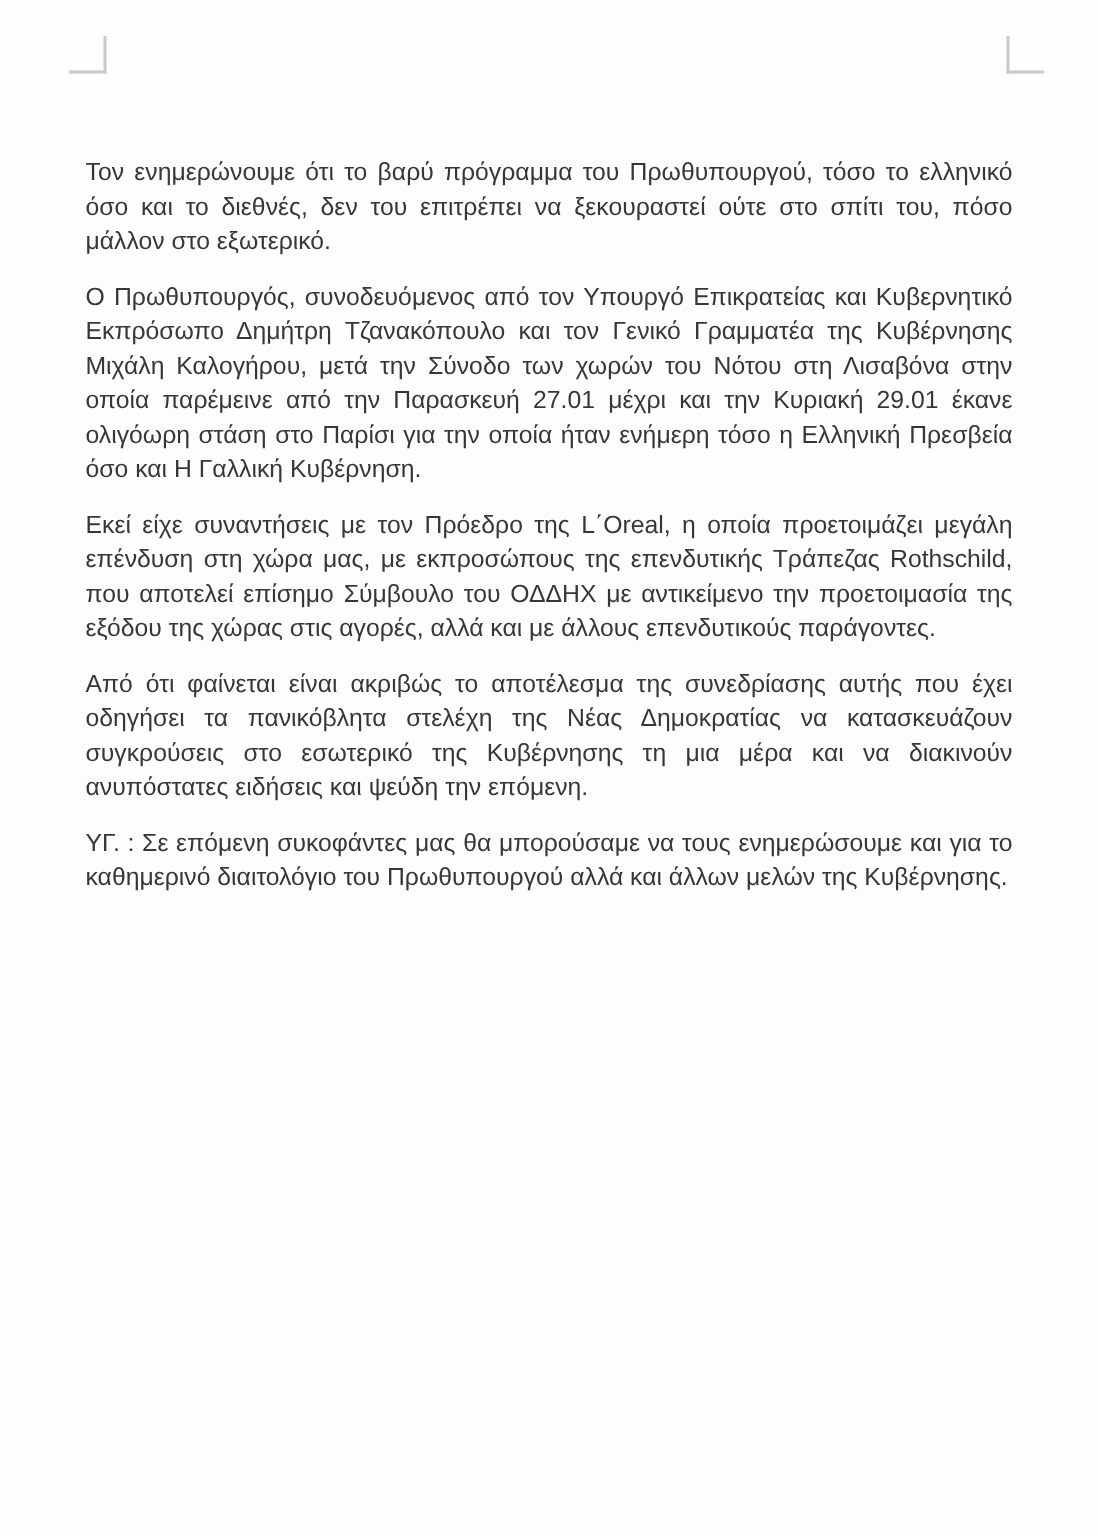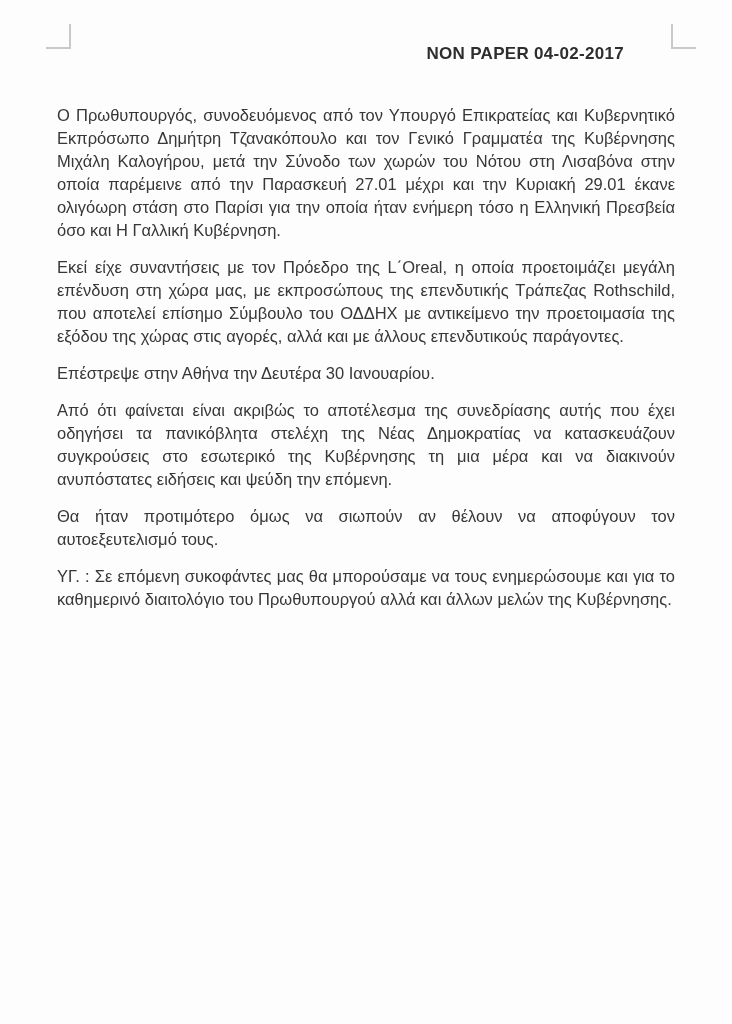--- a/index.html
+++ b/index.html
@@ -61,22 +61,20 @@
   .para {
     margin: 0 0 14px 0;
   }
 </style>
 </head>
 <body>
 
 <div class="page">
   <span class="crop-mark tl"></span>
   <span class="crop-mark tr"></span>
-  <div class="doc-header">NON PAPER 04-02-2017</div>
   <div class="doc-content">
+      <p class="para">Τον ενημερώνουμε ότι το βαρύ πρόγραμμα του Πρωθυπουργού, τόσο το ελληνικό όσο και το διεθνές, δεν του επιτρέπει να ξεκουραστεί ούτε στο σπίτι του, πόσο μάλλον στο εξωτερικό.</p>
       <p class="para">Ο Πρωθυπουργός, συνοδευόμενος από τον Υπουργό Επικρατείας και Κυβερνητικό Εκπρόσωπο Δημήτρη Τζανακόπουλο και τον Γενικό Γραμματέα της Κυβέρνησης Μιχάλη Καλογήρου, μετά την Σύνοδο των χωρών του Νότου στη Λισαβόνα στην οποία παρέμεινε από την Παρασκευή 27.01 μέχρι και την Κυριακή 29.01 έκανε ολιγόωρη στάση στο Παρίσι για την οποία  ήταν ενήμερη τόσο η Ελληνική Πρεσβεία όσο και Η Γαλλική Κυβέρνηση.</p>
       <p class="para">Εκεί είχε συναντήσεις με τον Πρόεδρο της  L΄Oreal, η οποία προετοιμάζει μεγάλη επένδυση στη χώρα μας, με εκπροσώπους της επενδυτικής Τράπεζας Rothschild, που αποτελεί επίσημο Σύμβουλο του ΟΔΔΗΧ με αντικείμενο την προετοιμασία της εξόδου της χώρας στις αγορές, αλλά και με άλλους επενδυτικούς παράγοντες.</p>
-      <p class="para">Επέστρεψε στην Αθήνα την Δευτέρα 30 Ιανουαρίου.</p>
       <p class="para">Από ότι φαίνεται είναι ακριβώς το αποτέλεσμα της συνεδρίασης αυτής που έχει οδηγήσει τα πανικόβλητα στελέχη της Νέας Δημοκρατίας να κατασκευάζουν συγκρούσεις στο εσωτερικό της Κυβέρνησης τη μια μέρα  και να διακινούν ανυπόστατες ειδήσεις και ψεύδη την επόμενη.</p>
-      <p class="para">Θα ήταν προτιμότερο όμως να σιωπούν αν θέλουν να αποφύγουν τον αυτοεξευτελισμό τους.</p>
       <p class="para">ΥΓ. : Σε επόμενη συκοφάντες μας θα μπορούσαμε να τους ενημερώσουμε και για το καθημερινό διαιτολόγιο του Πρωθυπουργού αλλά και άλλων μελών της Κυβέρνησης.</p>
     </div>
 </div>
 
 </body></html>

